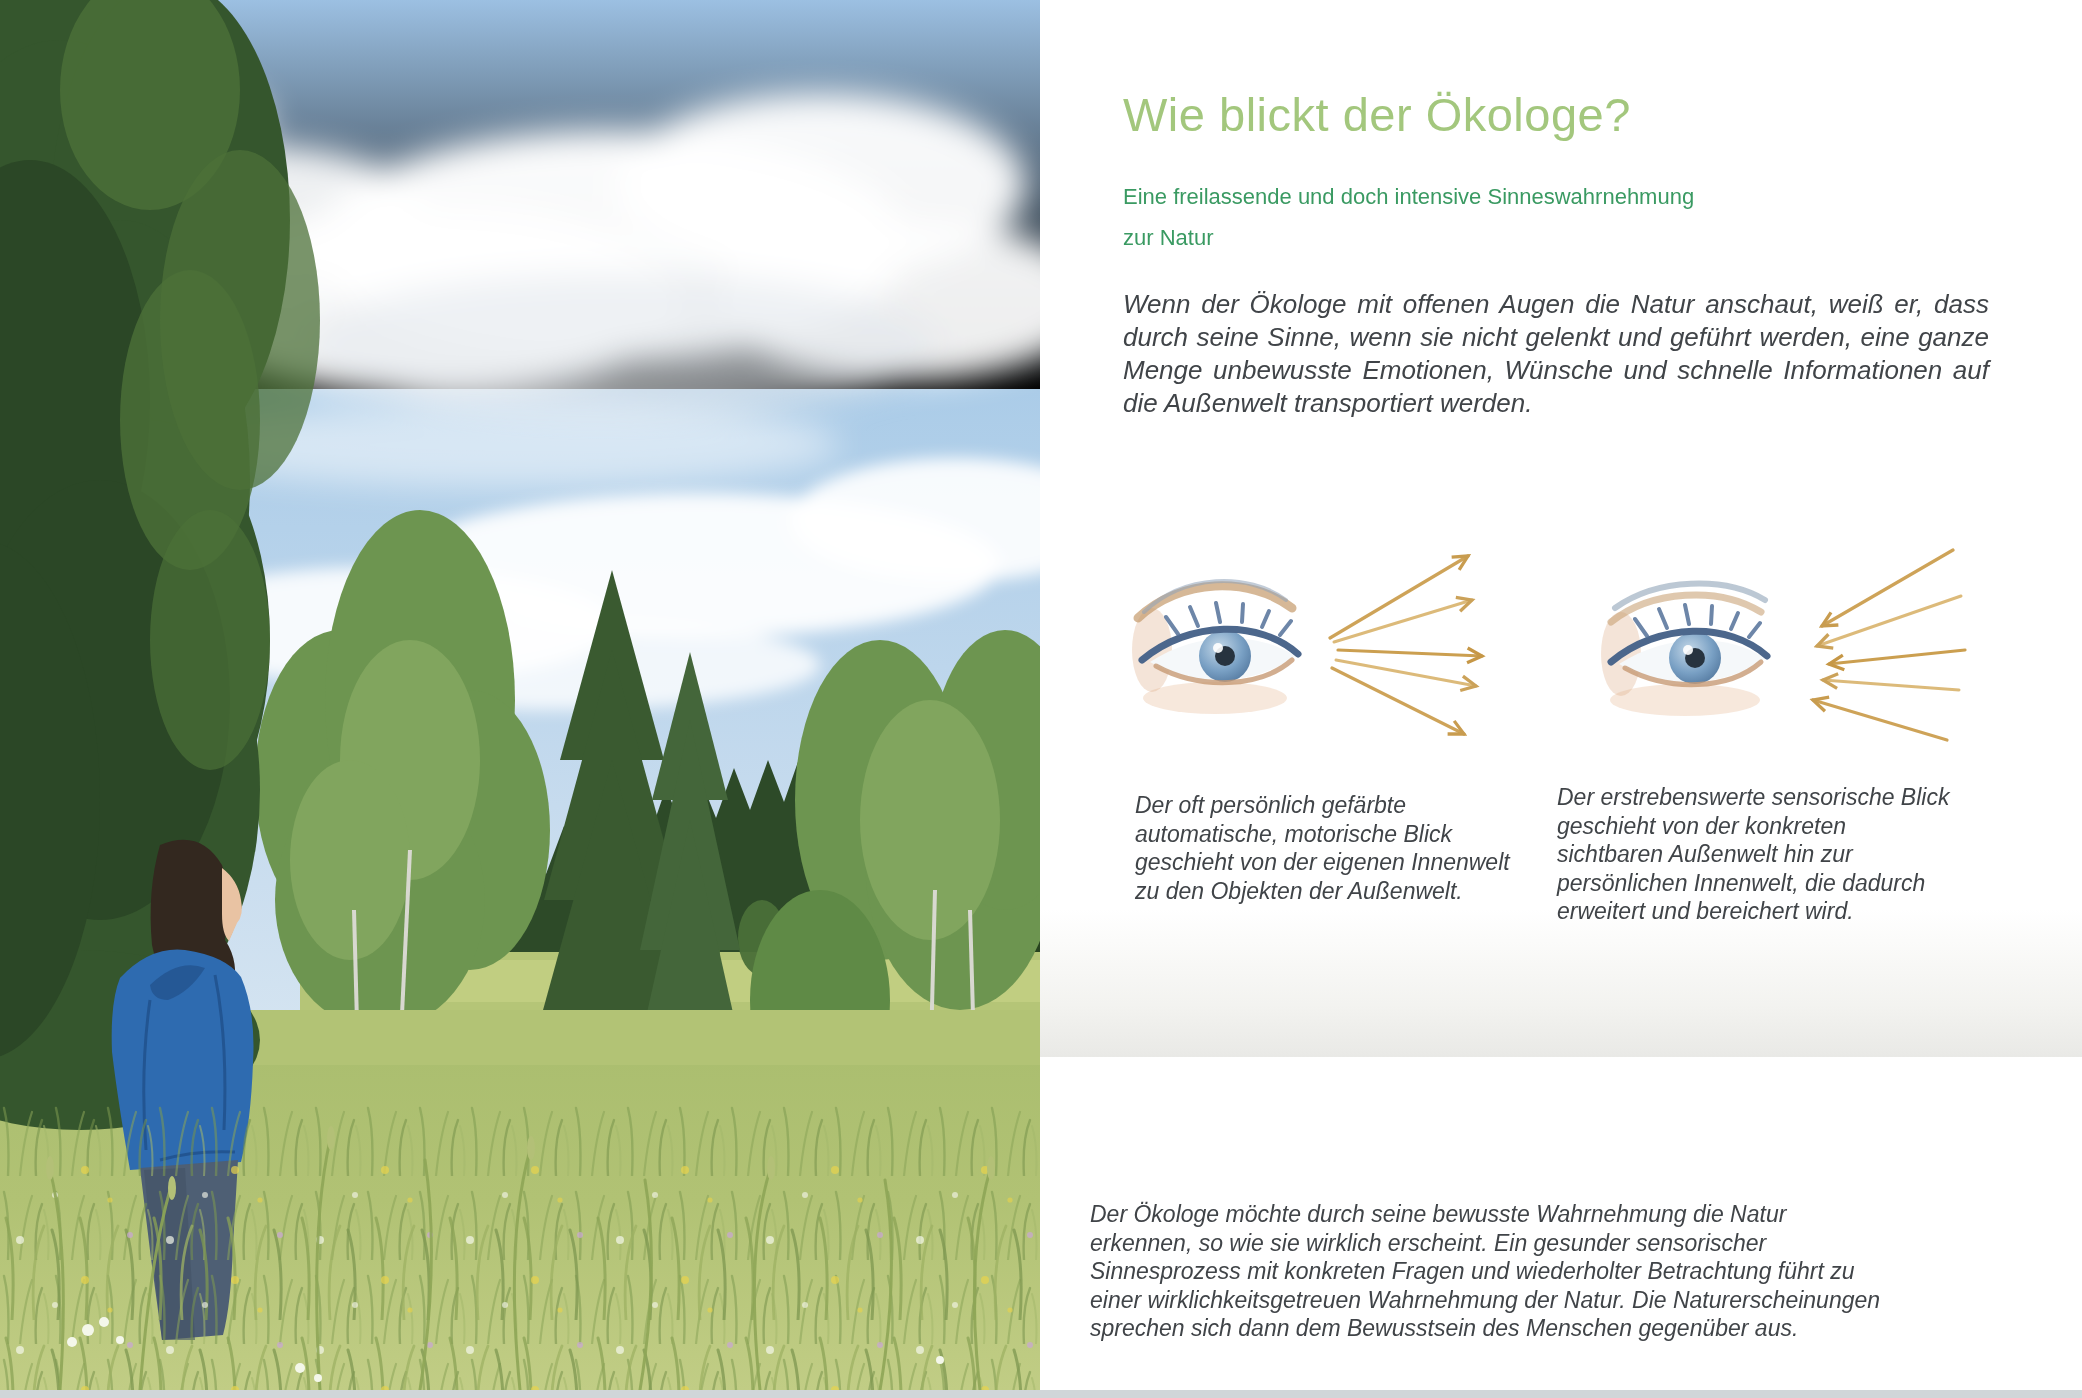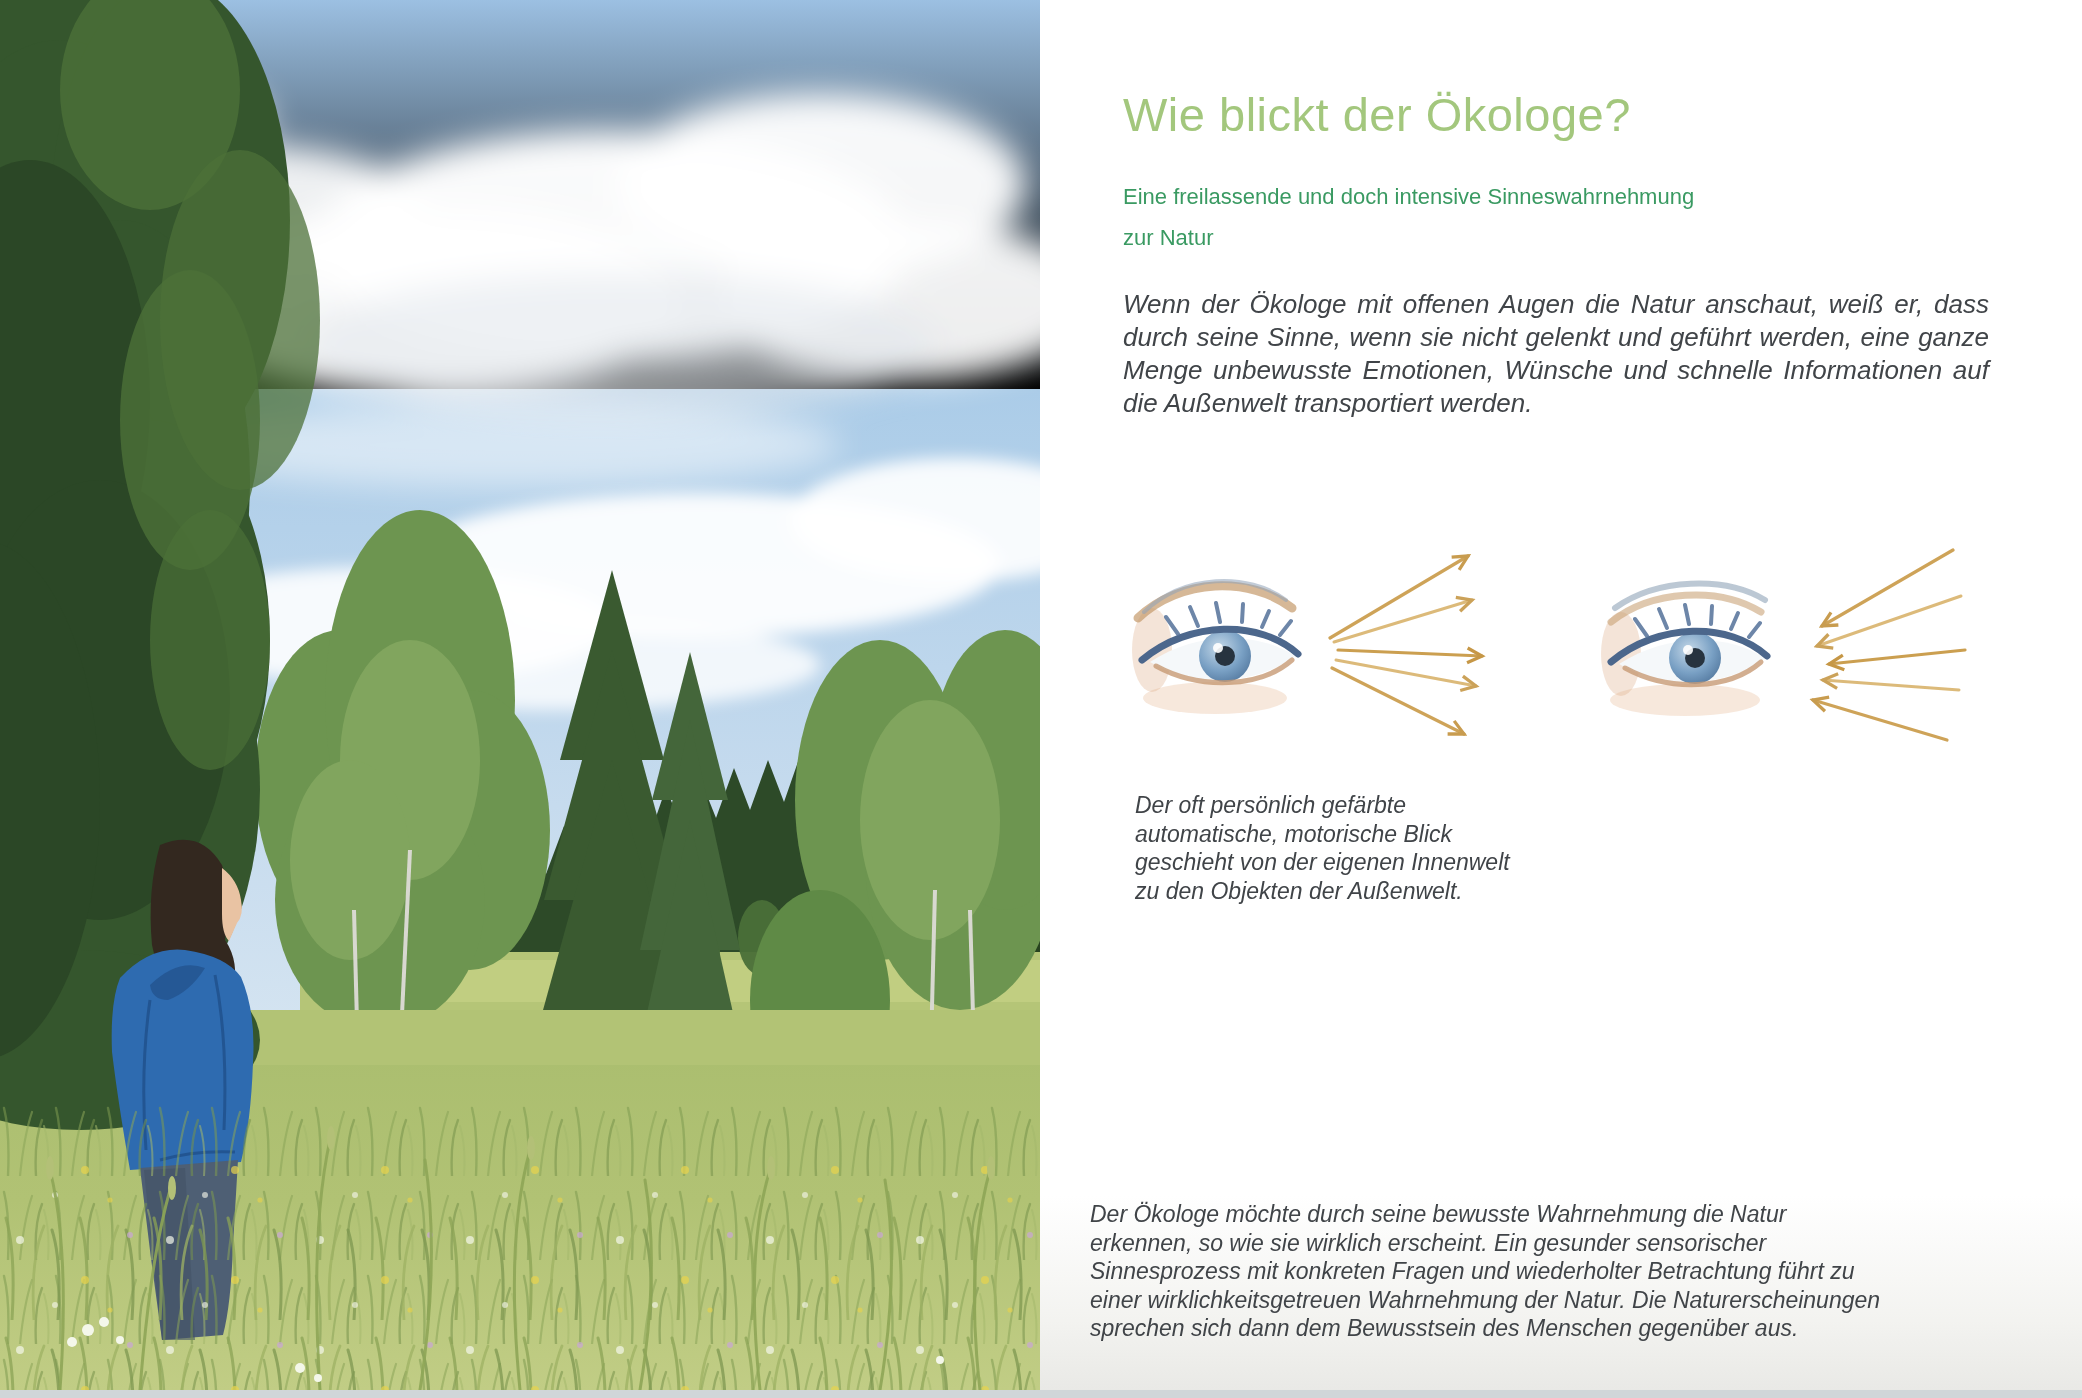--- a/index.html
+++ b/index.html
@@ -2,21 +2,21 @@
 <html><head>
 <meta charset="utf-8">
 <style>
   html,body{margin:0;padding:0;background:#ffffff;}
   .spread{
     position:relative;width:2082px;height:1398px;overflow:hidden;
     background:#ffffff;font-family:"Liberation Sans",sans-serif;
   }
   .photo-svg{position:absolute;left:0;top:0;width:1040px;height:1390px;display:block;}
   .page{
-    position:absolute;left:1040px;top:0;width:1042px;height:1390px;
+    position:absolute;left:1040px;top:0;width:1042px;height:1057px;
     background:linear-gradient(180deg,#ffffff 0%,#ffffff 86%,#f3f3f0 95%,#e9e9e6 100%);
   }
   .bottom-edge{position:absolute;left:0;top:1390px;width:2082px;height:8px;background:#d0d6d9;}
   .title{
     position:absolute;left:83px;top:88px;width:720px;
     font-size:47px;line-height:54px;letter-spacing:.5px;
   }
   .subtitle{
     position:absolute;left:83px;top:176px;width:580px;
     font-size:22px;line-height:41px;
@@ -333,18 +333,19 @@
         <line x1="368" y1="12" x2="237" y2="88" stroke="#c99a47" stroke-width="3.2" marker-end="url(#ahIn)" opacity=".9"></line>
         <line x1="376" y1="58" x2="232" y2="108" stroke="#d7af63" stroke-width="3" marker-end="url(#ahIn)" opacity=".85"></line>
         <line x1="380" y1="112" x2="244" y2="126" stroke="#c99a47" stroke-width="3.2" marker-end="url(#ahIn)" opacity=".95"></line>
         <line x1="374" y1="152" x2="238" y2="142" stroke="#d7af63" stroke-width="3" marker-end="url(#ahIn)" opacity=".85"></line>
         <line x1="362" y1="202" x2="228" y2="162" stroke="#c99a47" stroke-width="3.2" marker-end="url(#ahIn)" opacity=".9"></line>
       </g>
     </svg>
 
     <p class="caption caption-motor" style="margin:8px;color:#404448;">Der oft persönlich gefärbte automatische, motorische Blick geschieht von der eigenen Innenwelt zu den Objekten der Außenwelt.</p>
 
+    <p class="caption caption-sensory" style="margin:0;color:#404448;">Der erstrebenswerte sensorische Blick geschieht von der konkreten sichtbaren Außenwelt hin zur persönlichen Innenwelt, die dadurch erweitert und bereichert wird.</p>
 
     <p class="conclusion" style="margin:12px;color:#404448;">Der Ökologe möchte durch seine bewusste Wahrnehmung die Natur erkennen, so wie sie wirklich erscheint. Ein gesunder sensorischer Sinnesprozess mit konkreten Fragen und wiederholter Betrachtung führt zu einer wirklichkeitsgetreuen Wahrnehmung der Natur. Die Naturerscheinungen sprechen sich dann dem Bewusstsein des Menschen gegenüber aus.</p>
   </div>
 
   <div class="bottom-edge"></div>
 </div>
 
 </body></html>

